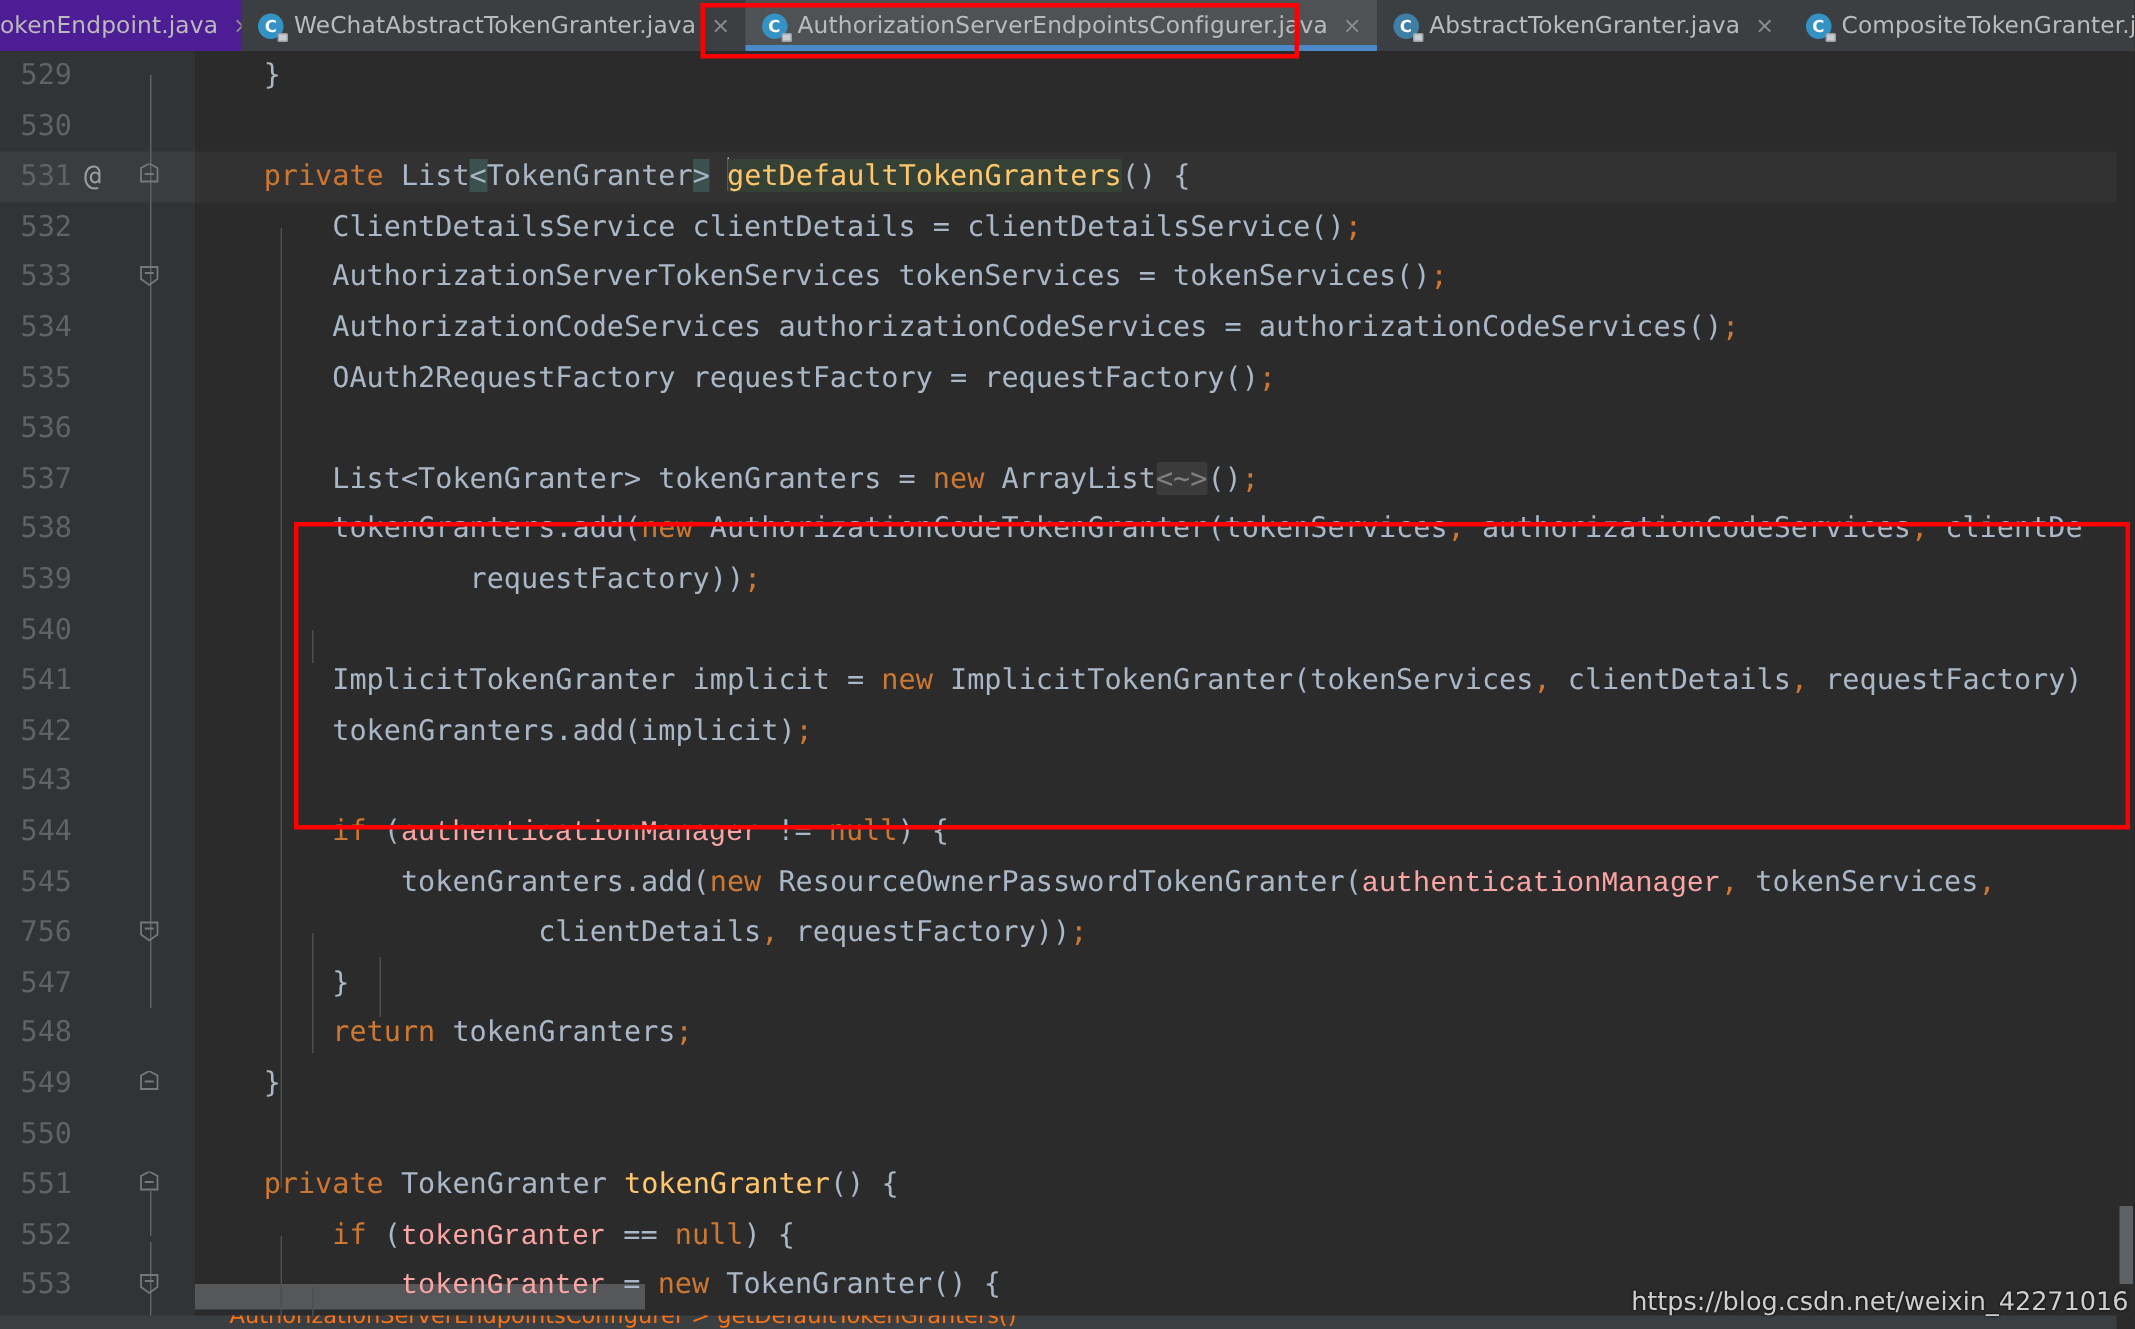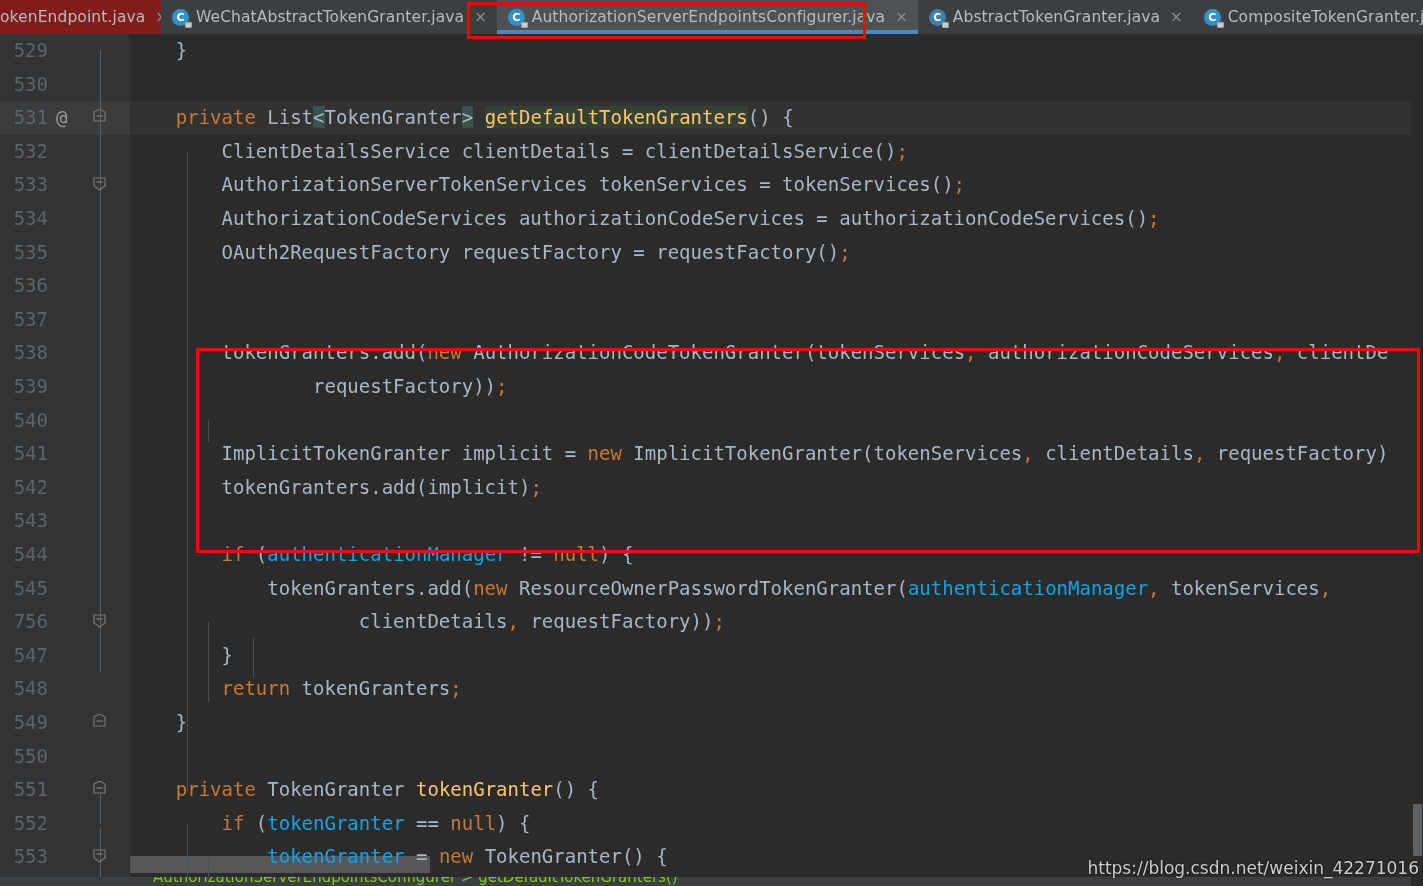--- a/index.html
+++ b/index.html
@@ -17,21 +17,21 @@
     background:#3c3f41;display:flex;align-items:stretch;
     font-family:"DejaVu Sans", sans-serif;
   }
   .tab{
     display:flex;align-items:center;gap:7px;
     padding:0 10px 0 11px;height:34px;box-sizing:border-box;
     font-size:15.5px;color:#bbbbbb;white-space:nowrap;position:relative;
     background:#4e5254;
   }
   .tab.inactive{background:#3c3f41;}
-  .tab.first{padding-left:0;background:#7f1d1d;}
+  .tab.first{padding-left:0;background:#4c1d95;}
   .tab.active{background:#4e5254;}
   .tab.active:after{
     content:"";position:absolute;left:0;right:0;bottom:0;height:4px;
     background:#4a88c7;
   }
   .tab-label{font-size:15.5px;letter-spacing:.1px;}
   .tab-close{
     font-size:15px;color:#8d8d8d;margin-left:3px;line-height:1;
     font-family:"DejaVu Sans", sans-serif;
   }
@@ -100,21 +100,21 @@
   .foldline{
     position:absolute;left:100px;width:1px;background:#5e6163;z-index:2;
   }
   
   .iguide{position:absolute;width:1px;background:#4b4f51;z-index:2;}
 
   
   .kw{color:#cc7832;}          
   .type{color:#a9b7c6;}
   .meth{color:#ffc66d;}
-  .field{color:#0ea5e9;}       
+  .field{color:#fca5a5;font-family:Liberation Mono, monospace;}       
   .punct{color:#a9b7c6;}
   .semi{color:#cc7832;}
   .brace{color:#a9b7c6;}
   .hint{color:#808080;background:#3b3b3b;border-radius:2px;}
   .matchbr{background:#3b514d;color:#a9b7c6;}
   .caret{
     display:inline-block;width:1px;height:22px;background:#bbbbbb;
     vertical-align:-4px;margin:0 -1px 0 0;
   }
   .selname{background:#344134;}
@@ -130,21 +130,21 @@
     color:#cfcfcf;font-size:17px;
     font-family:"DejaVu Sans", sans-serif;
     text-shadow:0 0 2px #000;
   }
   
   .breadcrumb{
     position:absolute;left:0;bottom:0;width:1423px;height:9px;
     background:#3c3f41;overflow:hidden;z-index:30;
   }
   .breadcrumb span{
-    position:absolute;left:153px;top:-9px;font-size:15px;color:#84cc16;
+    position:absolute;left:153px;top:-9px;font-size:15px;color:#f97316;
     font-family:"DejaVu Sans", sans-serif;white-space:nowrap;
   }
   
   .markercol{
     position:absolute;right:0;top:34px;width:12px;height:852px;
     background:#2b2b2b;z-index:35;
   }
   .hl-scroll{
     position:absolute;right:1px;width:9px;background:#5f6264;border-radius:1px;
   }
@@ -267,20 +267,21 @@
 
       <div class="row" style="top:235.2px;position:absolute;width:1423px;">
         <span class="gut"></span>
         <span class="lnum">536</span>
         <span class="code"></span>
       </div>
 
       <div class="row" style="top:268.8px;position:absolute;width:1423px;">
         <span class="gut"></span>
         <span class="lnum">537</span>
+        <span class="code"><span class="punct">        List&lt;TokenGranter&gt; tokenGranters = </span><span class="kw">new</span><span class="punct"> ArrayList</span><span class="hint">&lt;~&gt;</span><span class="punct">()</span><span class="semi">;</span></span>
       </div>
 
       <div class="row" style="top:302.4px;position:absolute;width:1423px;">
         <span class="gut"></span>
         <span class="lnum">538</span>
         <span class="code"><span class="punct">        tokenGranters.add(</span><span class="kw">new</span><span class="punct"> AuthorizationCodeTokenGranter(tokenServices</span><span class="semi">,</span><span class="punct"> authorizationCodeServices</span><span class="semi">,</span><span class="punct"> clientDe</span></span>
       </div>
 
       <div class="row" style="top:336px;position:absolute;width:1423px;">
         <span class="gut"></span>

